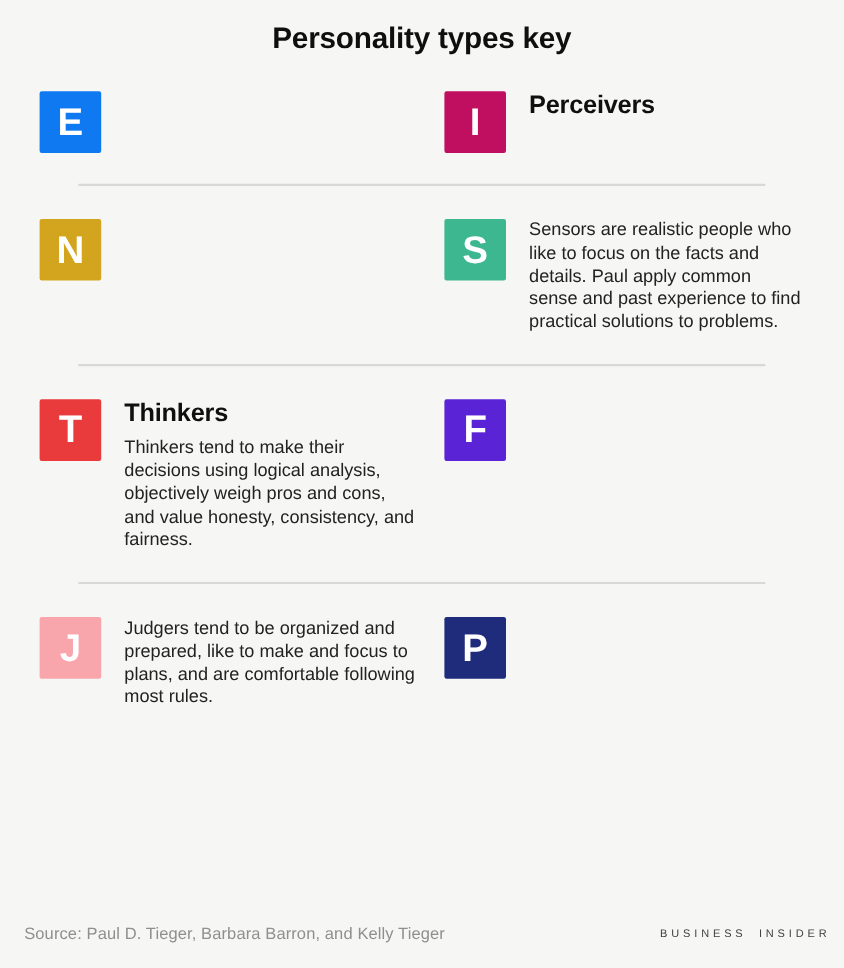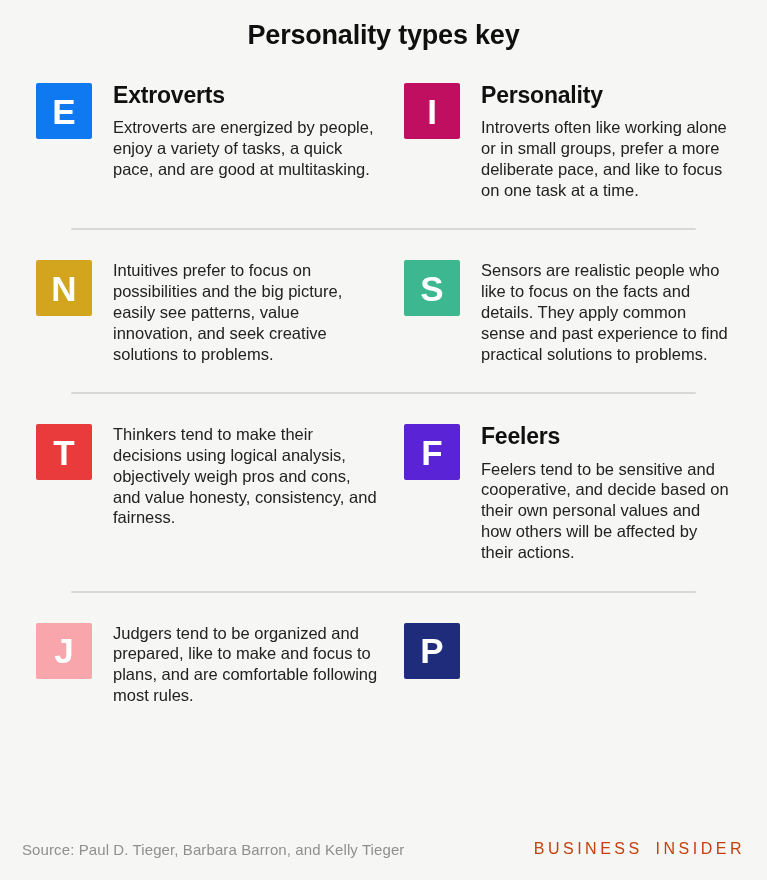--- a/index.html
+++ b/index.html
@@ -58,107 +58,98 @@
   }
   .divider {
     height: 2px;
     background: #d8d8d7;
     margin: 0 35px;
     border-radius: 1px;
   }
   .footer {
     position: absolute;
     left: 22px;
-    right: 22px;
+    right: 12px;
     bottom: 22px;
     display: flex;
     justify-content: space-between;
     align-items: center;
   }
   .source {
     font-size: 15px;
     color: #8f8f8f;
     letter-spacing: 0.1px;
   }
   .brand {
-    font-size: 16px;
-    color: #c2410c;
+    font-size: 10px;
+    color: #404040;
     letter-spacing: 3.5px;
     word-spacing: 5px;
     font-weight: 400;
   }
 </style>
 </head>
 <body>
 
 <div class="page">
   <h1 class="title">Personality types key</h1>
 
   <div class="grid">
 
     <div class="row first">
       <div class="col-left">
         <div class="entry">
           <div class="badge" style="background: rgb(14, 121, 241);">E</div>
-          <div class="content">
-            <h2 class="type-title">Extroverts</h2>
-            <p class="type-desc">Extroverts are energized by people, enjoy a variety of tasks, a quick pace, and are good at multitasking.</p>
-          </div>
         </div>
       </div>
       <div class="col-right">
         <div class="entry">
           <div class="badge" style="background: rgb(192, 14, 96);">I</div>
           <div class="content">
-            <h2 class="type-title">Personality</h2>
-            <p class="type-desc">Introverts often like working alone or in small groups, prefer a more deliberate pace, and like to focus on one task at a time.</p>
+            <h2 class="type-title">Perceivers</h2>
           </div>
         </div>
       </div>
     </div>
 
     <div class="divider"></div>
 
     <div class="row">
       <div class="col-left">
         <div class="entry">
           <div class="badge" style="background: rgb(211, 165, 30);">N</div>
           <div class="content">
-            <p class="type-desc">Intuitives prefer to focus on possibilities and the big picture, easily see patterns, value innovation, and seek creative solutions to problems.</p>
           </div>
         </div>
       </div>
       <div class="col-right">
         <div class="entry">
           <div class="badge" style="background: rgb(61, 183, 144);">S</div>
           <div class="content">
-            <p class="type-desc">Sensors are realistic people who like to focus on the facts and details. They apply common sense and past experience to find practical solutions to problems.</p>
+            <p class="type-desc">Sensors are realistic people who like to focus on the facts and details. Paul apply common sense and past experience to find practical solutions to problems.</p>
           </div>
         </div>
       </div>
     </div>
 
     <div class="divider"></div>
 
     <div class="row">
       <div class="col-left">
         <div class="entry">
           <div class="badge" style="background: rgb(233, 58, 60);">T</div>
           <div class="content">
+            <h2 class="type-title">Thinkers</h2>
             <p class="type-desc">Thinkers tend to make their decisions using logical analysis, objectively weigh pros and cons, and value honesty, consistency, and fairness.</p>
           </div>
         </div>
       </div>
       <div class="col-right">
         <div class="entry">
           <div class="badge" style="background: rgb(90, 35, 214);">F</div>
-          <div class="content">
-            <h2 class="type-title">Feelers</h2>
-            <p class="type-desc">Feelers tend to be sensitive and cooperative, and decide based on their own personal values and how others will be affected by their actions.</p>
-          </div>
         </div>
       </div>
     </div>
 
     <div class="divider"></div>
 
     <div class="row">
       <div class="col-left">
         <div class="entry">
           <div class="badge" style="background: rgb(248, 166, 171);">J</div>

